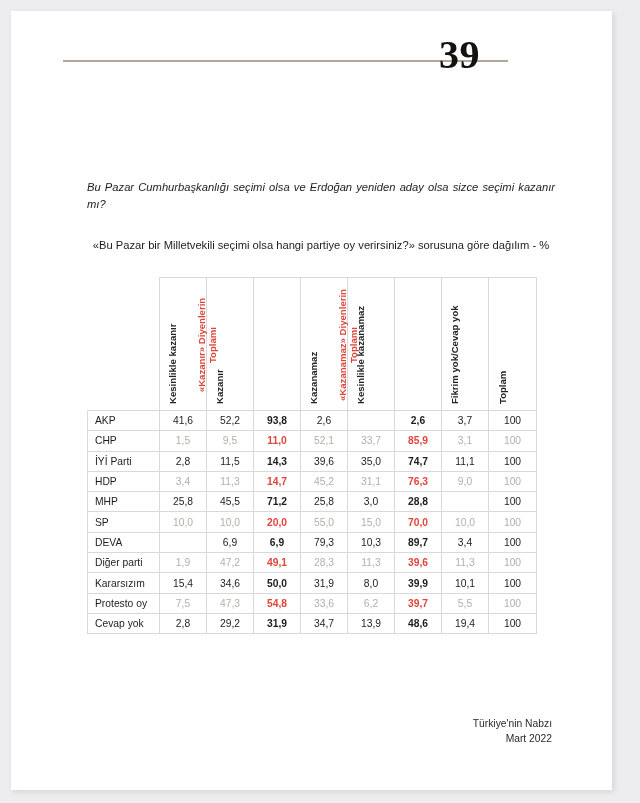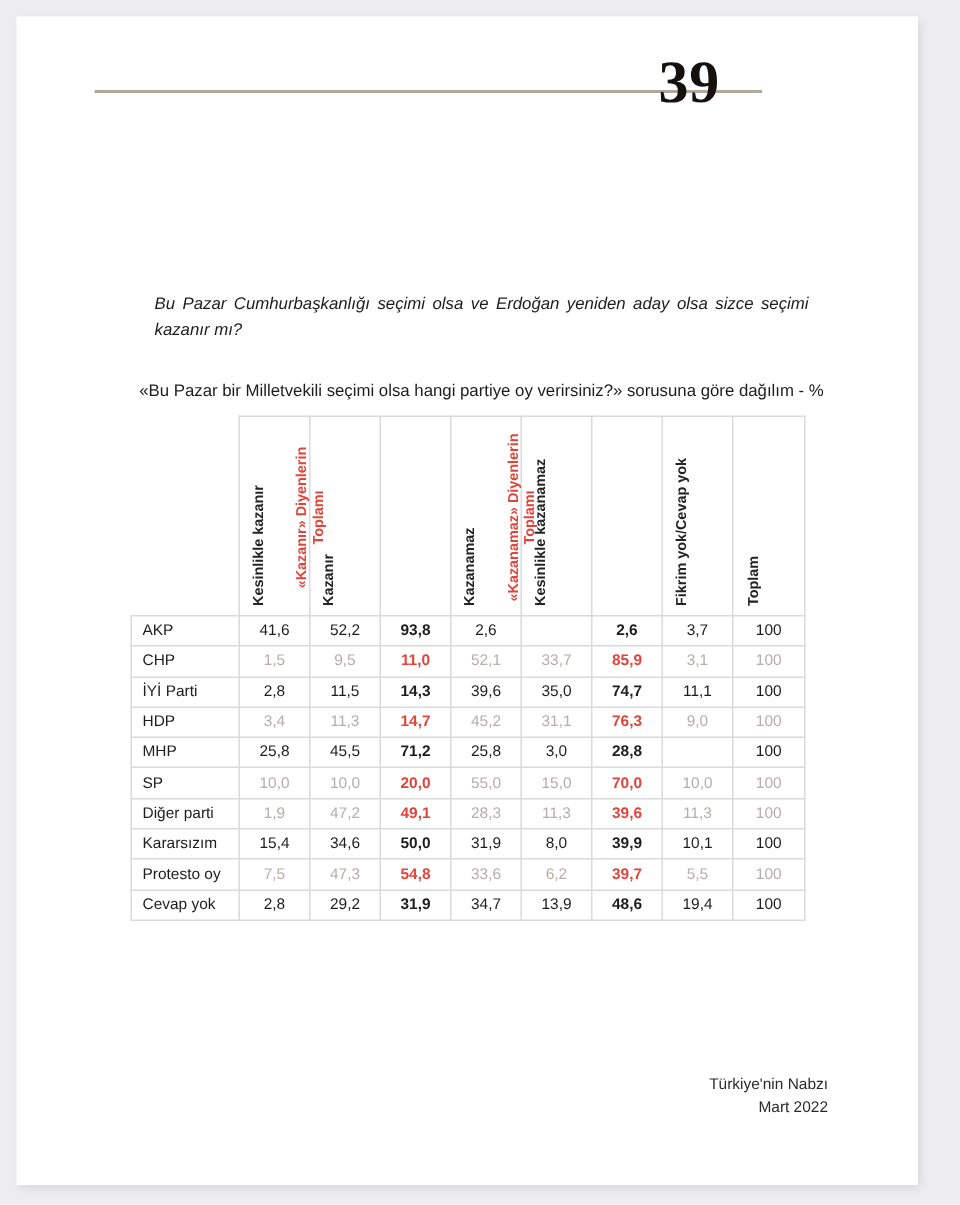--- a/index.html
+++ b/index.html
@@ -66,21 +66,21 @@
     left: 76px;
     top: 168px;
     width: 468px;
   }
   .q-primary {
     font-style: italic;
     font-size: 11.2px;
     line-height: 17px;
     color: #1c1c1c;
     text-align: justify;
-    margin: 16px;
+    margin: 0;
   }
   .q-secondary {
     font-size: 11.2px;
     line-height: 17px;
     color: #1c1c1c;
     margin: 24px 0 0 0;
     text-align: center;
   }
 
   
@@ -306,20 +306,31 @@
               <td class="label">SP</td>
               <td>10,0</td>
               <td>10,0</td>
               <td class="red">20,0</td>
               <td>55,0</td>
               <td>15,0</td>
               <td class="red">70,0</td>
               <td>10,0</td>
               <td>100</td>
             </tr>
+            <tr>
+              <td class="label">DEVA</td>
+              <td></td>
+              <td>6,9</td>
+              <td class="red">6,9</td>
+              <td>79,3</td>
+              <td>10,3</td>
+              <td class="red">89,7</td>
+              <td>3,4</td>
+              <td>100</td>
+            </tr>
             <tr class="faded">
               <td class="label">Diğer parti</td>
               <td>1,9</td>
               <td>47,2</td>
               <td class="red">49,1</td>
               <td>28,3</td>
               <td>11,3</td>
               <td class="red">39,6</td>
               <td>11,3</td>
               <td>100</td>

